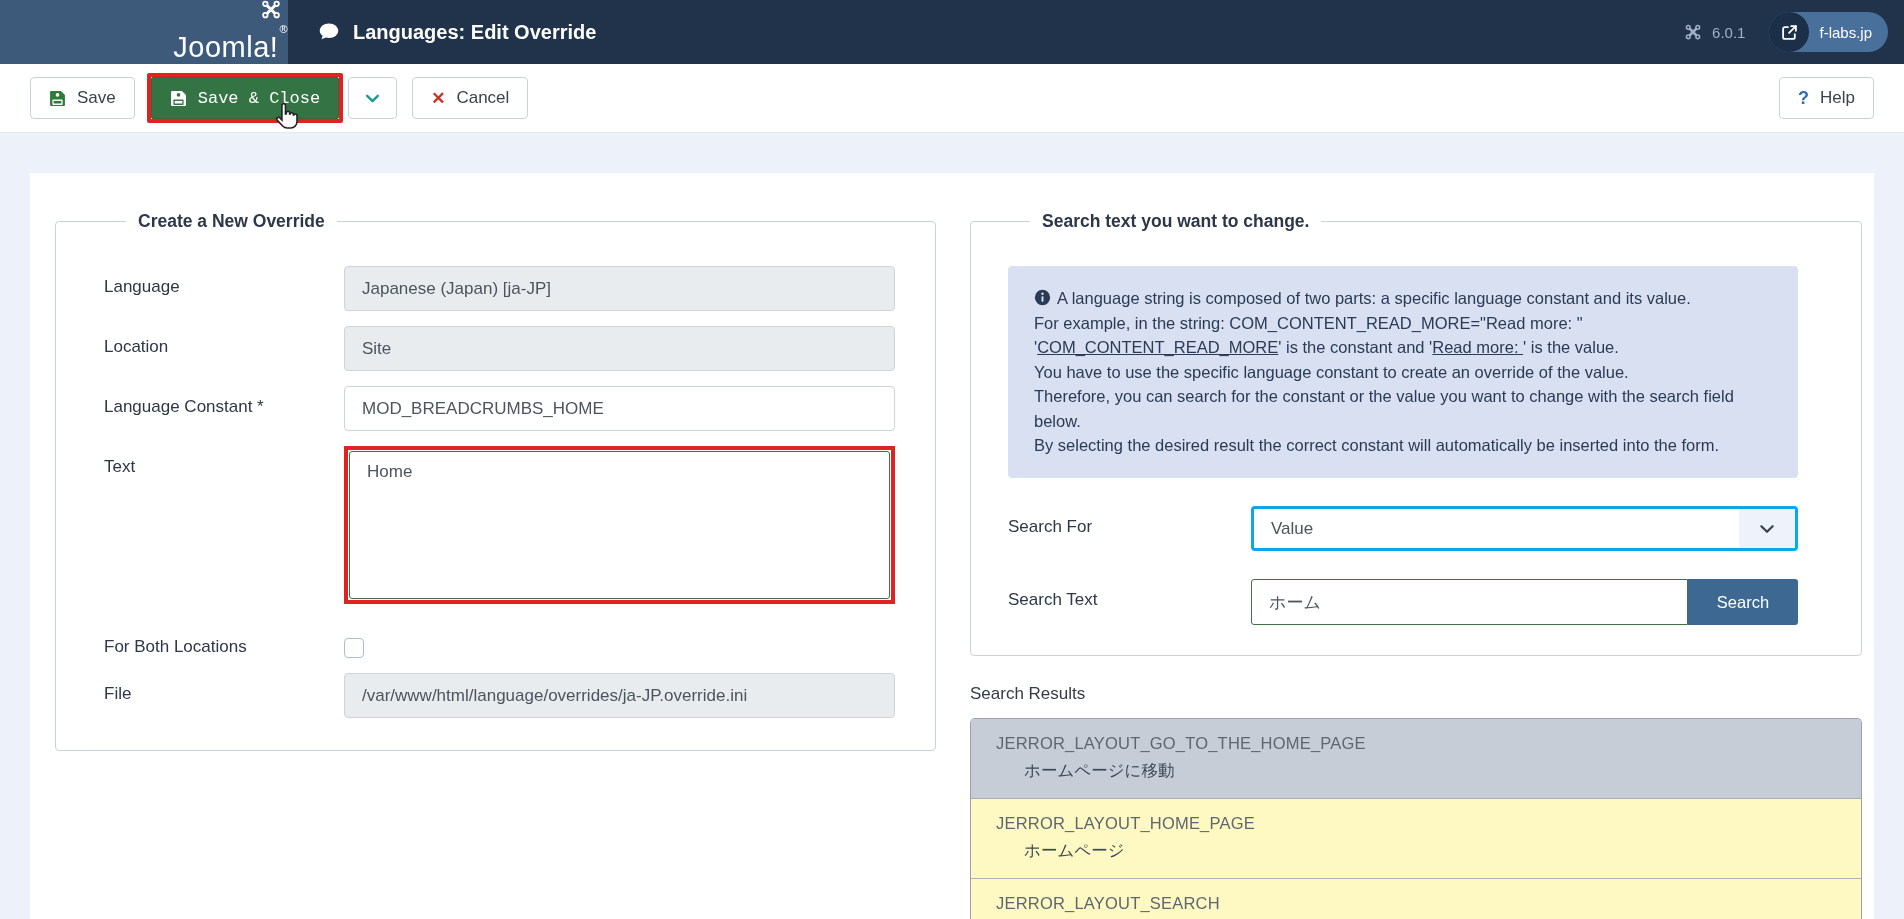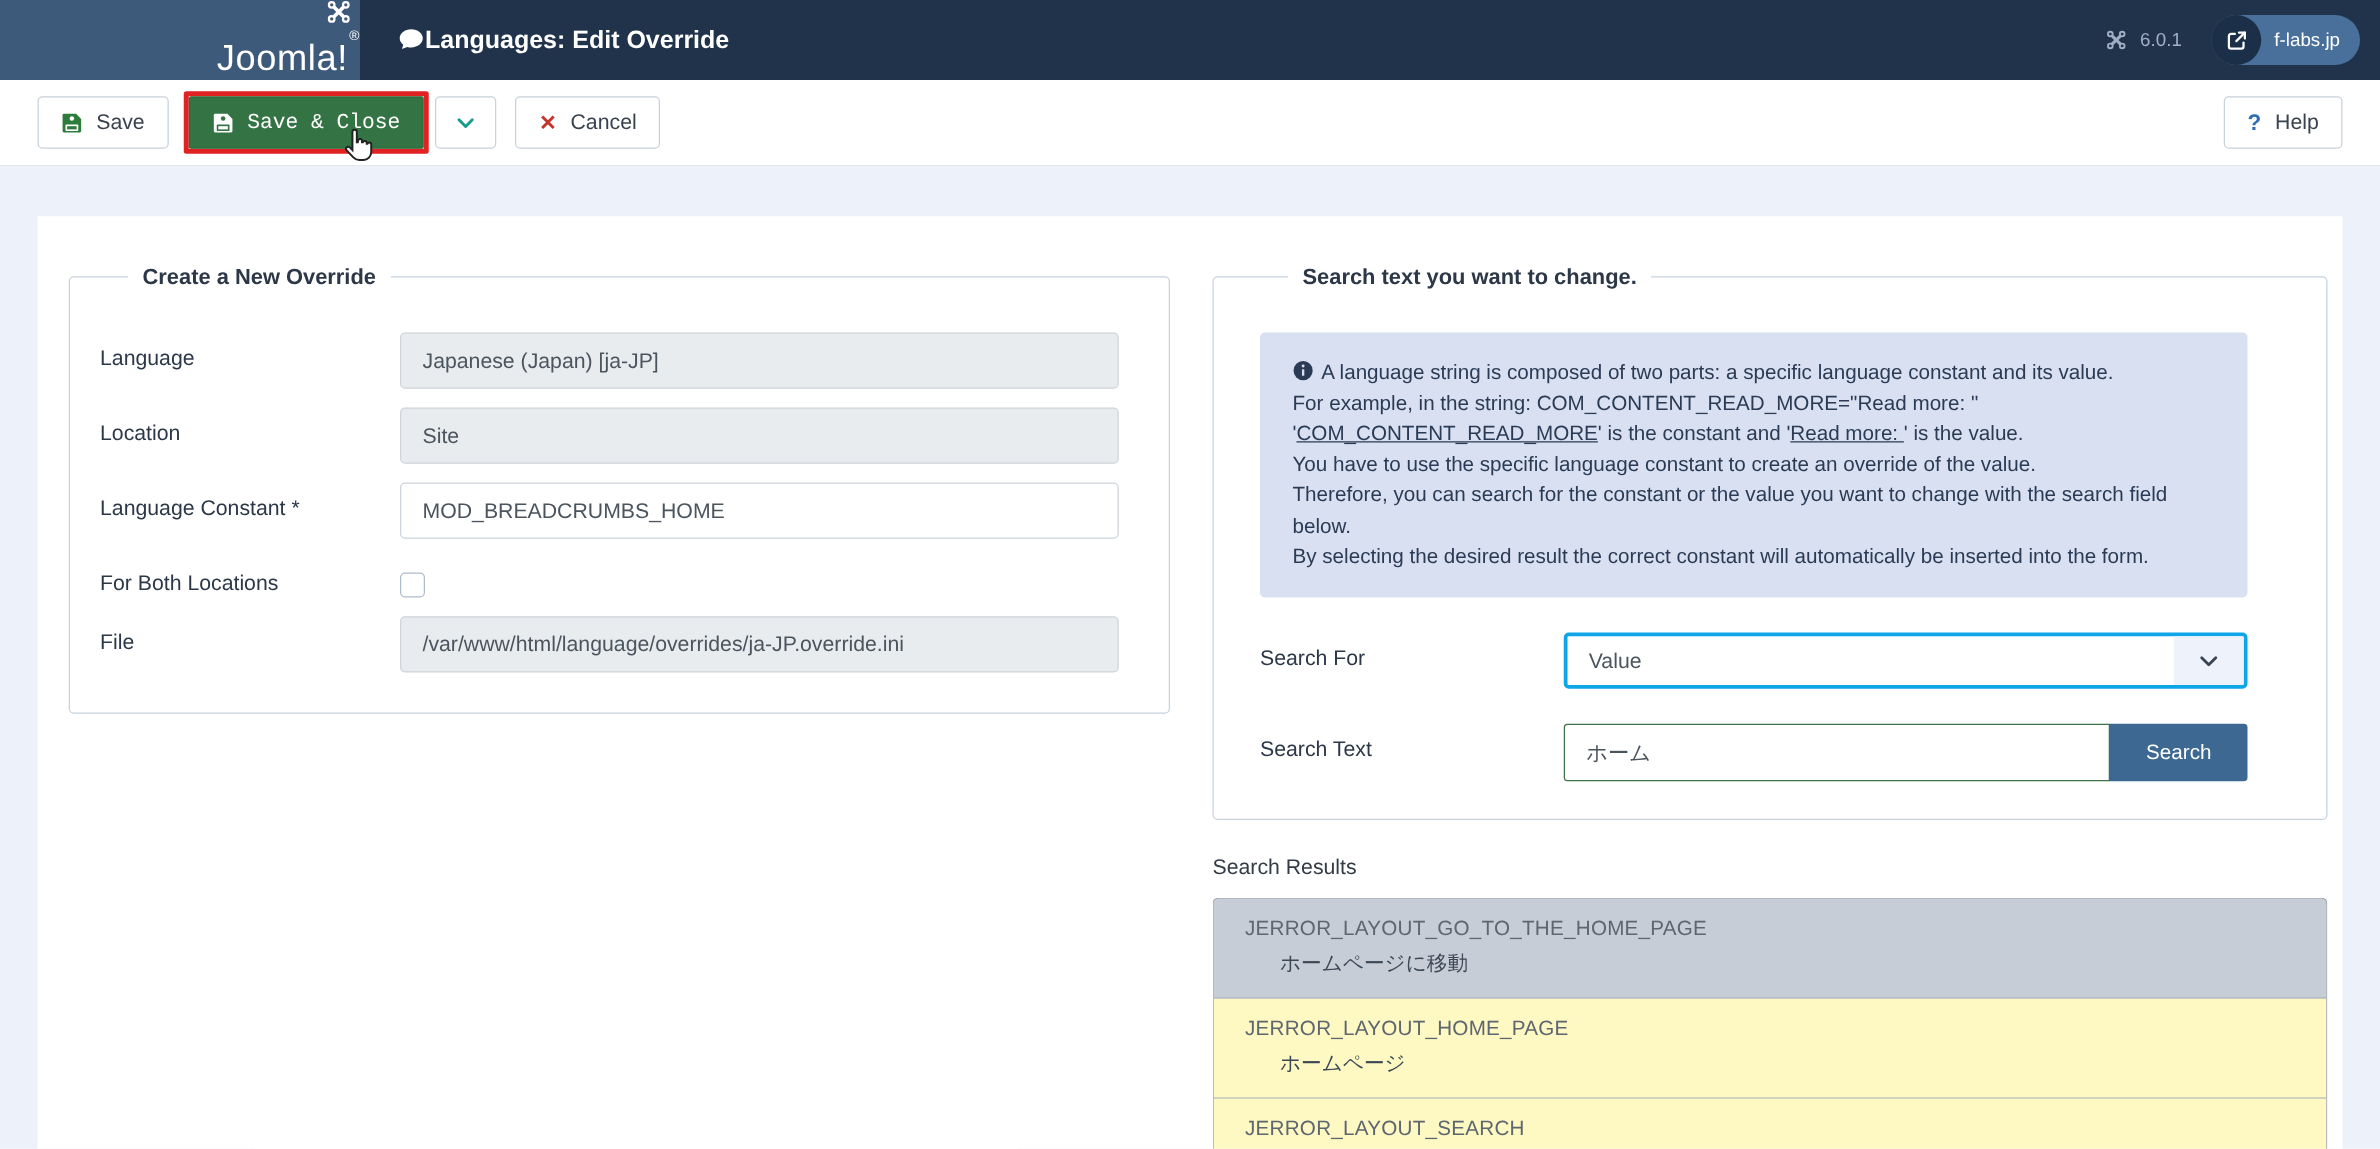--- a/index.html
+++ b/index.html
@@ -9,42 +9,42 @@
     background:#edf1f9;
     color:#2c3748;
     position:relative;
   }
   
   .app-header { height:64px; background:#20334b; display:flex; align-items:stretch; }
   .logo-block { width:288px; background:#3e5a7a; display:flex; align-items:flex-end; justify-content:center; gap:12px; color:#fff; cursor:pointer;flex-direction:column; }
   .logo-mark { width:34px; height:34px; color:#fff; }
   .logo-text { font-size:29px; font-weight:400; letter-spacing:.5px; }
   .logo-reg { font-size:11px; vertical-align:top; position:relative; top:-8px; margin-left:1px; }
-  .page-title-wrap { display:flex; align-items:center; margin-left:30px; }
+  .page-title-wrap { display:flex; align-items:center; gap:13px; margin-left:30px; }
   .page-title { color:#fff; font-size:20px; font-weight:700; }
   .header-right { margin-left:auto; display:flex; align-items:center; gap:24px; padding-right:16px; }
   .version-wrap { display:flex; align-items:center; gap:11px; color:#9fb0c5; font-size:15px; }
   .version-mark { width:16px; height:16px; color:#9fb0c5; }
   .site-pill { display:flex; align-items:center; gap:10px; background:#48709a; border-radius:21px; height:40px; padding:0 16px 0 0; cursor:pointer; }
   .pill-circle { width:40px; height:40px; border-radius:50%; background:#1b2f48; display:flex; align-items:center; justify-content:center; }
   .pill-label { color:#fff; font-size:15px; }
   
   .toolbar { height:69px; background:#fff; border-bottom:1px solid #e3e8ef; display:flex; align-items:center; padding:0 30px; }
   .btn { display:inline-flex; align-items:center; gap:11px; height:42px; padding:0 18px; background:#fff; border:1px solid #c9d1da; border-radius:4px; font-size:17px; color:#3a424d; cursor:pointer; font-family:inherit; }
   .btn svg { flex:none; }
   .btn-green { background:#347343; border-color:#2e6a3c; color:#fff;font-family:Liberation Mono, monospace; }
   .red-outline { border:4px solid #e02222; border-radius:2px; display:inline-flex; }
   .btn-caret { width:49px; justify-content:center; padding:0; margin-left:5px; }
   .mr12 { margin-right:12px; } .ml15 { margin-left:15px; }
   .btn-help { margin-left:auto; }
   .x-glyph { color:#c5352c; font-size:17px; font-weight:700; }
   .q-glyph { color:#2e6db4; font-size:18px; font-weight:700; }
   
   .content-card { background:#fff; margin:40px 30px 0 30px; padding:38px 12px 60px 25px; display:grid; grid-template-columns:881px 1fr; gap:34px; align-items:start; min-height:720px; }
-  fieldset { border:1px solid #c8d2de; border-radius:4px; padding:34px 40px 26px 24px; }
+  fieldset { border:1px solid #c8d2de; border-radius:4px; padding:34px 40px 26px 48px; }
   legend { font-size:17.5px; font-weight:700; color:#2c3748; padding:0 12px; margin-left:22px; }
   .form-row { display:flex; margin-bottom:15px; }
   .form-label { width:240px; flex:none; font-size:17px; color:#2c3748; padding-top:11px; }
   .ctrl-wrap { flex:1; min-width:0; }
   .input { width:100%; height:45px; border:1px solid #ced4da; border-radius:4px; background:#fff; color:#4c545e; font-size:17px; padding:0 17px; font-family:inherit; }
   .input:disabled, .input.disabled { background:#e9ecef; color:#4c545e; }
   .red-wrap { border:4px solid #e02222; padding:1px; }
   .textarea { display:block; width:100%; height:148px; border:1px solid #3f7048; border-radius:3px; background:#fff; color:#4c545e; font-size:17px; padding:10px 17px; resize:none; font-family:inherit; }
   .checkbox { width:20px; height:20px; border:1px solid #aebccb; border-radius:4px; background:#fff; margin-top:12px; cursor:pointer; }
   .row-tight { margin-bottom:22px; }
@@ -184,20 +184,28 @@
       </div>
     </div>
 
     <div class="form-row">
       <div class="form-label">Language Constant *</div>
       <div class="ctrl-wrap">
         <input class="input" value="MOD_BREADCRUMBS_HOME" style="">
       </div>
     </div>
 
+    <div class="form-row row-tight">
+      <div class="form-label">Text</div>
+      <div class="ctrl-wrap">
+        <div class="red-wrap">
+          <textarea class="textarea" style="">Home</textarea>
+        </div>
+      </div>
+    </div>
 
     <div class="form-row">
       <div class="form-label">For Both Locations</div>
       <div class="ctrl-wrap">
         <div class="checkbox"></div>
       </div>
     </div>
 
     <div class="form-row" style="margin-bottom:6px;">
       <div class="form-label">File</div>

